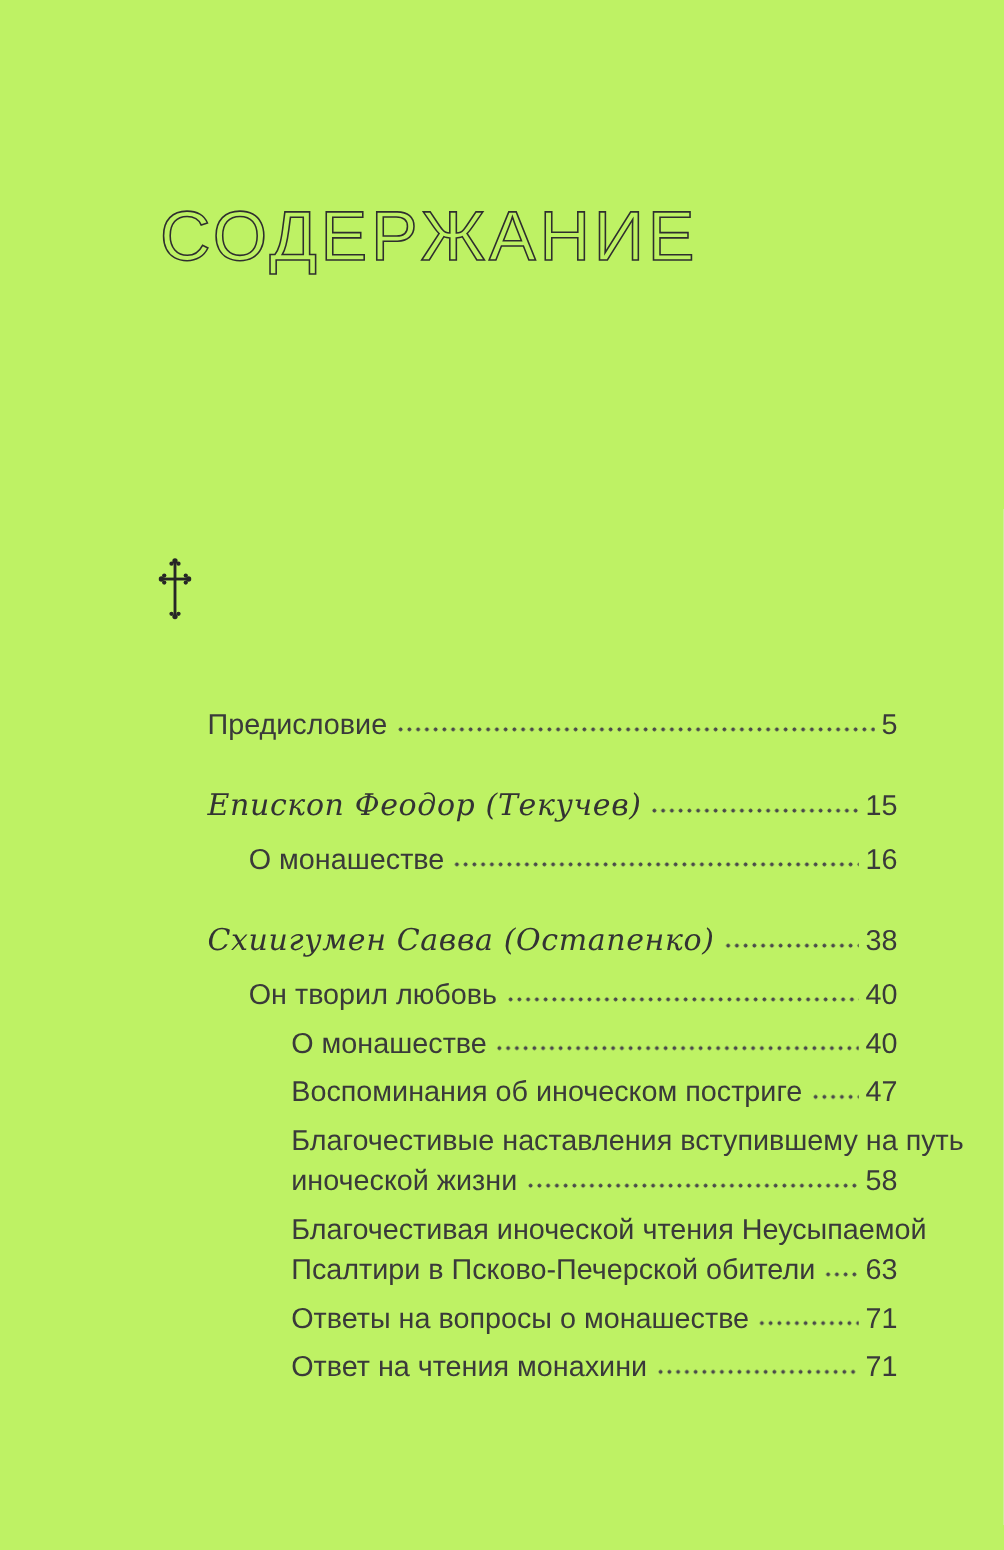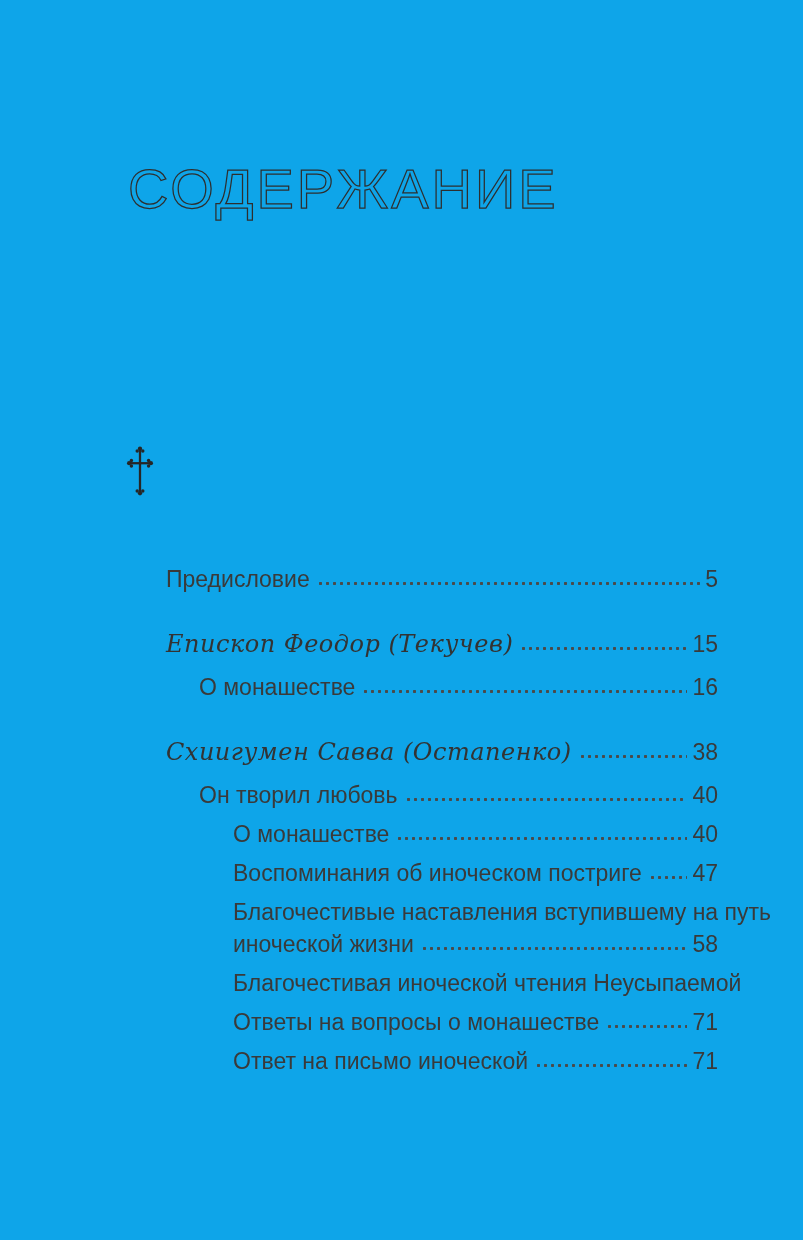--- a/index.html
+++ b/index.html
@@ -1,21 +1,21 @@
 <!DOCTYPE html>
 <html lang="ru"><head>
 <meta charset="utf-8">
 <style>
   html, body { margin: 0; padding: 0; background: #e8e8e8; }
   .book-page {
     position: relative;
     width: 803px;
     height: 1240px;
     margin: 0 auto;
-    background: #0ea5e9;
+    background: #bef264;
     font-family: "Liberation Sans", sans-serif;
     color: #3a3a3a;
     overflow: hidden;
   }
 
   
   .page-title {
     position: absolute;
     left: 128px;
     top: 120px;
@@ -175,27 +175,32 @@
     </div>
     <div class="toc-row lvl2 wrap">
       <span class="toc-label">иноческой жизни</span>
       <span class="dot-leader"></span>
       <span class="toc-page">58</span>
     </div>
 
     <div class="toc-row lvl2">
       <span class="toc-label">Благочестивая иноческой чтения Неусыпаемой</span>
     </div>
+    <div class="toc-row lvl2 wrap">
+      <span class="toc-label">Псалтири в Псково-Печерской обители</span>
+      <span class="dot-leader"></span>
+      <span class="toc-page">63</span>
+    </div>
 
     <div class="toc-row lvl2">
       <span class="toc-label">Ответы на вопросы о монашестве</span>
       <span class="dot-leader"></span>
       <span class="toc-page">71</span>
     </div>
 
     <div class="toc-row lvl2">
-      <span class="toc-label">Ответ на письмо иноческой</span>
+      <span class="toc-label">Ответ на чтения монахини</span>
       <span class="dot-leader"></span>
       <span class="toc-page">71</span>
     </div>
 
   </div>
 </div>
 
 </body></html>

